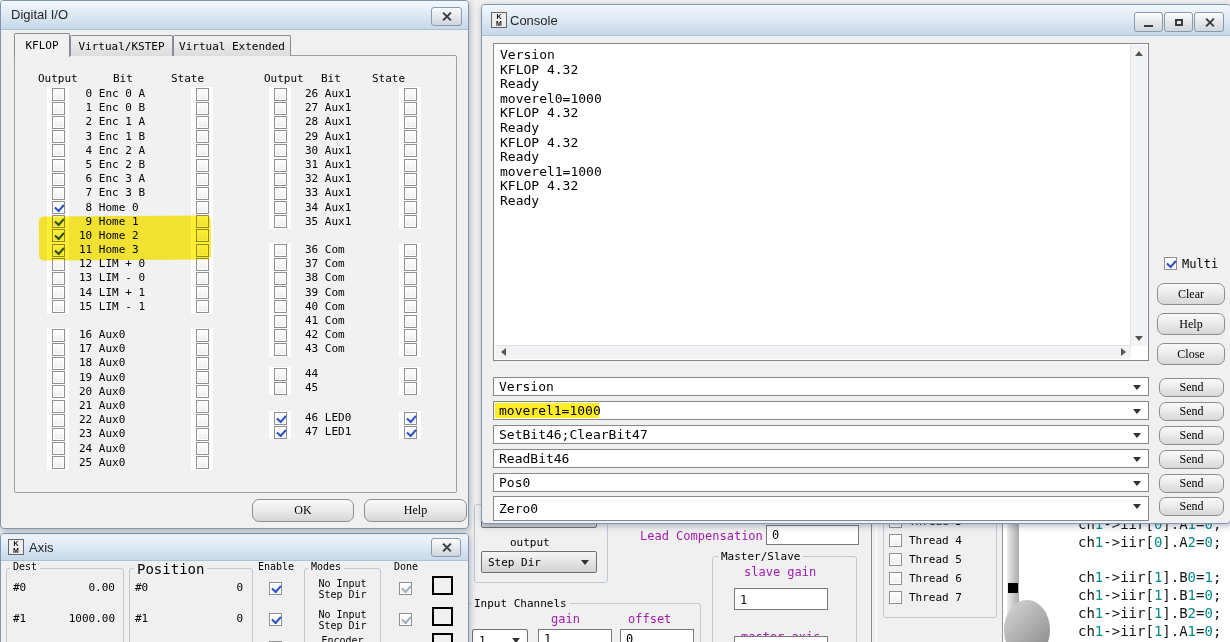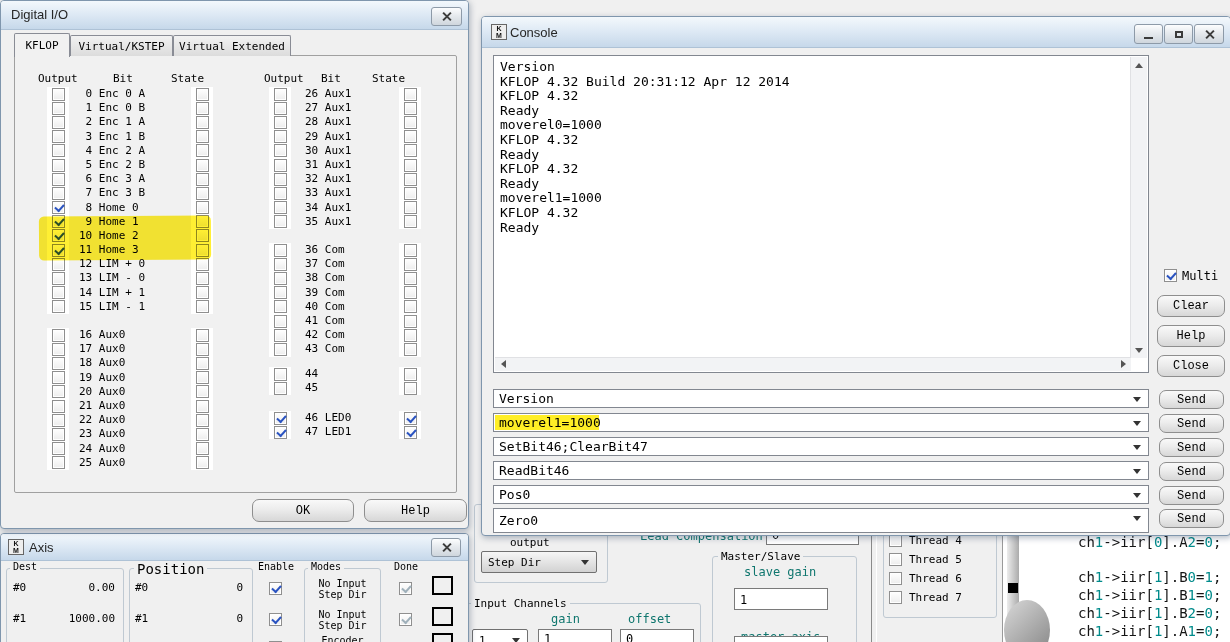--- a/index.html
+++ b/index.html
@@ -21,21 +21,21 @@
        border:1px solid #8d9aa8;border-radius:3px;display:flex;align-items:center;
        justify-content:center;cursor:default;}
   .winicon{position:absolute;width:14px;height:14px;font-family:"Liberation Sans",sans-serif;
        font-size:7px;font-weight:bold;color:#111;line-height:7px;text-align:center;
        border:1px solid #666;background:#eee;}
 
   
   .btn{position:absolute;background:linear-gradient(#f9f9f9,#ececec 45%,#d7d7d7);
        border:1px solid #8e8e8e;border-radius:7px;font-size:12px;color:#000;
        display:flex;align-items:center;justify-content:center;
-       font-family:Liberation Mono, monospace;}
+       font-family:Liberation Serif, serif;}
   .cb{position:relative;display:inline-block;width:13px;height:13px;box-sizing:border-box;
       background:linear-gradient(#ffffff,#ededed);border:1px solid #8f8f8f;
       box-shadow:inset 0 0 0 1px #fff;}
   .cb.checked::after{content:"";position:absolute;left:2px;top:2px;width:7px;height:4px;
       border-left:2px solid #2a53c1;border-bottom:2px solid #2a53c1;transform:rotate(-48deg);}
   .cb.gray.checked::after{border-color:#9fb0ba;}
   .combo{position:absolute;background:#fff;border:1px solid #828790;font-size:13px;
       display:flex;align-items:center;padding-left:5px;box-sizing:border-box;white-space:pre;}
   .combo .arrdn{position:absolute;right:7px;top:7px;}
   .dropdown{position:absolute;background:linear-gradient(#f6f6f6,#e6e6e6 45%,#d2d2d2);
@@ -48,21 +48,21 @@
       border-bottom:5px solid #555;}
   .arrlf{width:0;height:0;border-top:4px solid transparent;border-bottom:4px solid transparent;
       border-right:5px solid #555;}
   .arrrt{width:0;height:0;border-top:4px solid transparent;border-bottom:4px solid transparent;
       border-left:5px solid #555;}
   .input{position:absolute;background:#fff;border:1px solid #7a7a7a;font-size:12px;
       padding:2px 0 0 5px;box-sizing:border-box;white-space:pre;}
   .groupbox{position:absolute;border:1px solid #bfc9d2;border-radius:3px;box-sizing:border-box;}
   .grouplabel{position:absolute;background:#f0f0f0;padding:0 3px;font-size:11px;white-space:pre;}
   .label{position:absolute;font-size:11px;white-space:pre;color:#000;}
-  .label12{position:absolute;font-size:12px;white-space:pre;color:#0f766e;}
+  .label12{position:absolute;font-size:12px;white-space:pre;color:#a21caf;}
 
   
   #dio-win{left:0;top:0;width:467px;height:527px;z-index:30;}
   .tab{position:absolute;font-size:11px;display:flex;align-items:center;justify-content:center;
       border:1px solid #898c95;border-bottom:none;border-radius:2px 2px 0 0;box-sizing:border-box;}
   .tab.active{background:#f1f1f1;z-index:2;}
   .tab.inactive{background:linear-gradient(#f2f2f2,#dcdcdc);z-index:1;}
   #dio-page{position:absolute;left:13px;top:54px;width:441px;height:436px;
       border:1px solid #a0a0a0;background:#f1f1f1;border-radius:0 2px 2px 2px;}
   .colhdr{position:absolute;font-size:11px;white-space:pre;}
@@ -70,21 +70,21 @@
   .dio-row{display:flex;height:14.2px;align-items:center;}
   .cbcell{width:22px;height:14.2px;background:#fff;display:flex;align-items:center;
       justify-content:center;flex:none;}
   .bitlabel{font-size:11px;white-space:pre;line-height:14.2px;}
   .bitlabel.c1{width:112px;padding-left:10px;}
   .bitlabel.c2{width:94px;padding-left:14px;}
   .marker{position:absolute;background:#ffeb00;opacity:.8;mix-blend-mode:multiply;
       border-radius:5px;pointer-events:none;z-index:5;}
 
   
-  #console-win{left:481px;top:16px;width:748px;height:518px;z-index:40;}
+  #console-win{left:481px;top:4px;width:748px;height:518px;z-index:40;}
   #console-out{position:absolute;left:11px;top:38px;width:656px;height:318px;
       background:#fff;border:1px solid #828790;box-sizing:border-box;}
   #console-lines{position:absolute;left:6px;top:4px;font-size:13px;line-height:14.6px;
       white-space:pre;color:#000;}
   .vscroll{position:absolute;top:1px;right:1px;width:16px;bottom:14px;background:#f2f3f5;
       border-left:1px solid #e0e1e4;}
   .hscroll{position:absolute;left:1px;bottom:1px;right:17px;height:13px;background:#f2f3f5;
       border-top:1px solid #e0e1e4;}
   .sbtn{position:absolute;display:flex;align-items:center;justify-content:center;}
   .cmdrow-hl{position:absolute;left:1px;top:1px;width:104px;bottom:1px;background:#ffeb00;
@@ -731,21 +731,21 @@
       </div>
       <div class="capbtn" style="left:682px;top:7px;width:27px;height:18px;">
         <span class="max-glyph"></span>
       </div>
       <div class="capbtn" style="left:712px;top:7px;width:28px;height:18px;">
         <span class="x-glyph"></span>
       </div>
     </div>
 
     <div id="console-out">
-      <div id="console-lines"><div>Version</div><div>KFLOP 4.32 Build 20:31:12 Apr 12 2014</div><div>KFLOP 4.32</div><div>Ready</div><div>moverel0=1000</div><div>KFLOP 4.32</div><div>Ready</div><div>KFLOP 4.32</div><div>Ready</div><div>moverel1=1000</div><div>KFLOP 4.32</div><div>Ready</div></div>
+      <div id="console-lines"><div>Version</div><div>KFLOP 4.32</div><div>Ready</div><div>moverel0=1000</div><div>KFLOP 4.32</div><div>Ready</div><div>KFLOP 4.32</div><div>Ready</div><div>moverel1=1000</div><div>KFLOP 4.32</div><div>Ready</div></div>
       <div class="vscroll">
         <div class="sbtn" style="left:0;top:1px;width:15px;height:14px;">
           <span class="arrup"></span>
           </div>
         <div class="sbtn" style="left:0;bottom:1px;width:15px;height:14px;">
           <span class="arrdn" style="border-top-color:#555;"></span>
           </div>
       </div>
       <div class="hscroll">
         <div class="sbtn" style="left:1px;top:0;width:14px;height:12px;">

